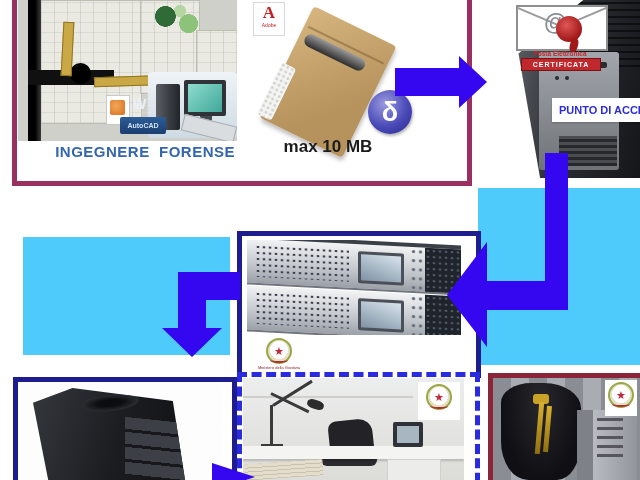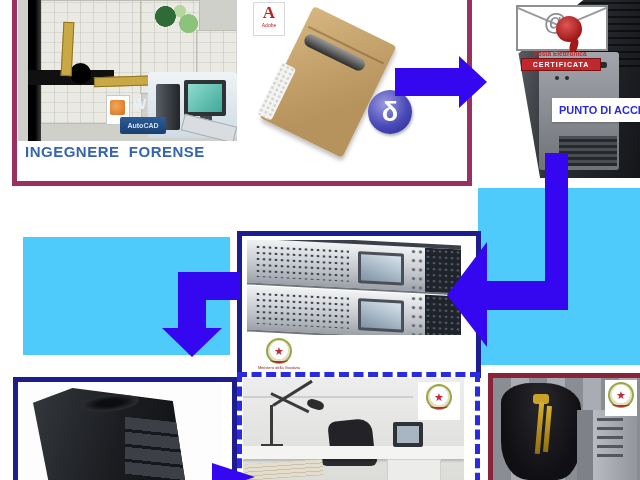--- a/index.html
+++ b/index.html
@@ -32,21 +32,21 @@
   .icon-file{background:#fff;border:1px solid #c9c9c9;}
   .icon-file .blob{position:absolute;left:3px;top:4px;width:15px;height:15px;
                    background:radial-gradient(circle at 40% 40%,#f2a85a,#d86f1e);border-radius:2px;}
   .icon-word{background:linear-gradient(#2a517f,#142f55);border-radius:3px;color:#e8f1fb;
              font-weight:bold;font-size:14px;display:flex;align-items:center;justify-content:center;
              background-image:repeating-linear-gradient(0deg,rgba(255,255,255,.12) 0 1px,transparent 1px 7px),
                               repeating-linear-gradient(90deg,rgba(255,255,255,.12) 0 1px,transparent 1px 7px);}
   .autocad{background:linear-gradient(#2c5c97,#1b3f70);color:#cfe0f2;font-size:7px;font-weight:bold;
            display:flex;align-items:center;justify-content:center;border-radius:2px;}
   .lbl-forense{color:#3565ae;font-weight:bold;font-size:15px;letter-spacing:.5px;white-space:pre;
-               text-align:left;}
+               text-align:right;}
   
   .adobe-icon{background:#fff;border:1px solid #d8d8d8;text-align:center;}
   .adobe-icon .glyph{font-family:"Liberation Serif",serif;color:#c21f1f;font-weight:bold;font-size:17px;line-height:19px;display:block;}
   .adobe-icon .word{color:#c21f1f;font-size:5px;display:block;line-height:6px;}
   .envelope{background:linear-gradient(135deg,#d6b57f,#b6925c 70%);border-radius:4px;
             transform:rotate(26deg);box-shadow:2px 3px 4px rgba(0,0,0,.25);}
   .env-flapline{position:absolute;left:4%;top:20px;width:92%;height:2px;background:rgba(90,60,20,.35);}
   .env-handle{position:absolute;left:6%;top:26px;width:72%;height:13px;border-radius:7px;
               background:linear-gradient(180deg,#9a9a9a,#2e2e2e);}
   .env-bubble{position:absolute;left:-4px;top:52%;width:16px;height:46%;background:#f4f4f2;border-radius:4px;
@@ -178,20 +178,21 @@
     <span class="glyph">A</span>
     <span class="word">Adobe</span>
   </div>
 
   <div class="abs envelope" style="left:282px;top:20px;width:92px;height:124px;">
     <div class="env-flapline"></div>
     <div class="env-handle"></div>
     <div class="env-bubble"></div>
   </div>
 
+  <div class="abs lbl-max" style="left:268px;top:137px;width:120px;text-align:center;">max 10 MB</div>
 
   <div class="abs delta" style="left:368px;top:90px;width:44px;height:44px;">
     <span>δ</span>
   </div>
 
   <div class="abs bigtower" style="left:505px;top:0;width:135px;height:178px;">
     <div class="bt-vents"></div>
     <div class="bt-front">
       <div class="bt-slot"></div>
       <div class="bt-dot" style="left:16px;top:24px;"></div>

